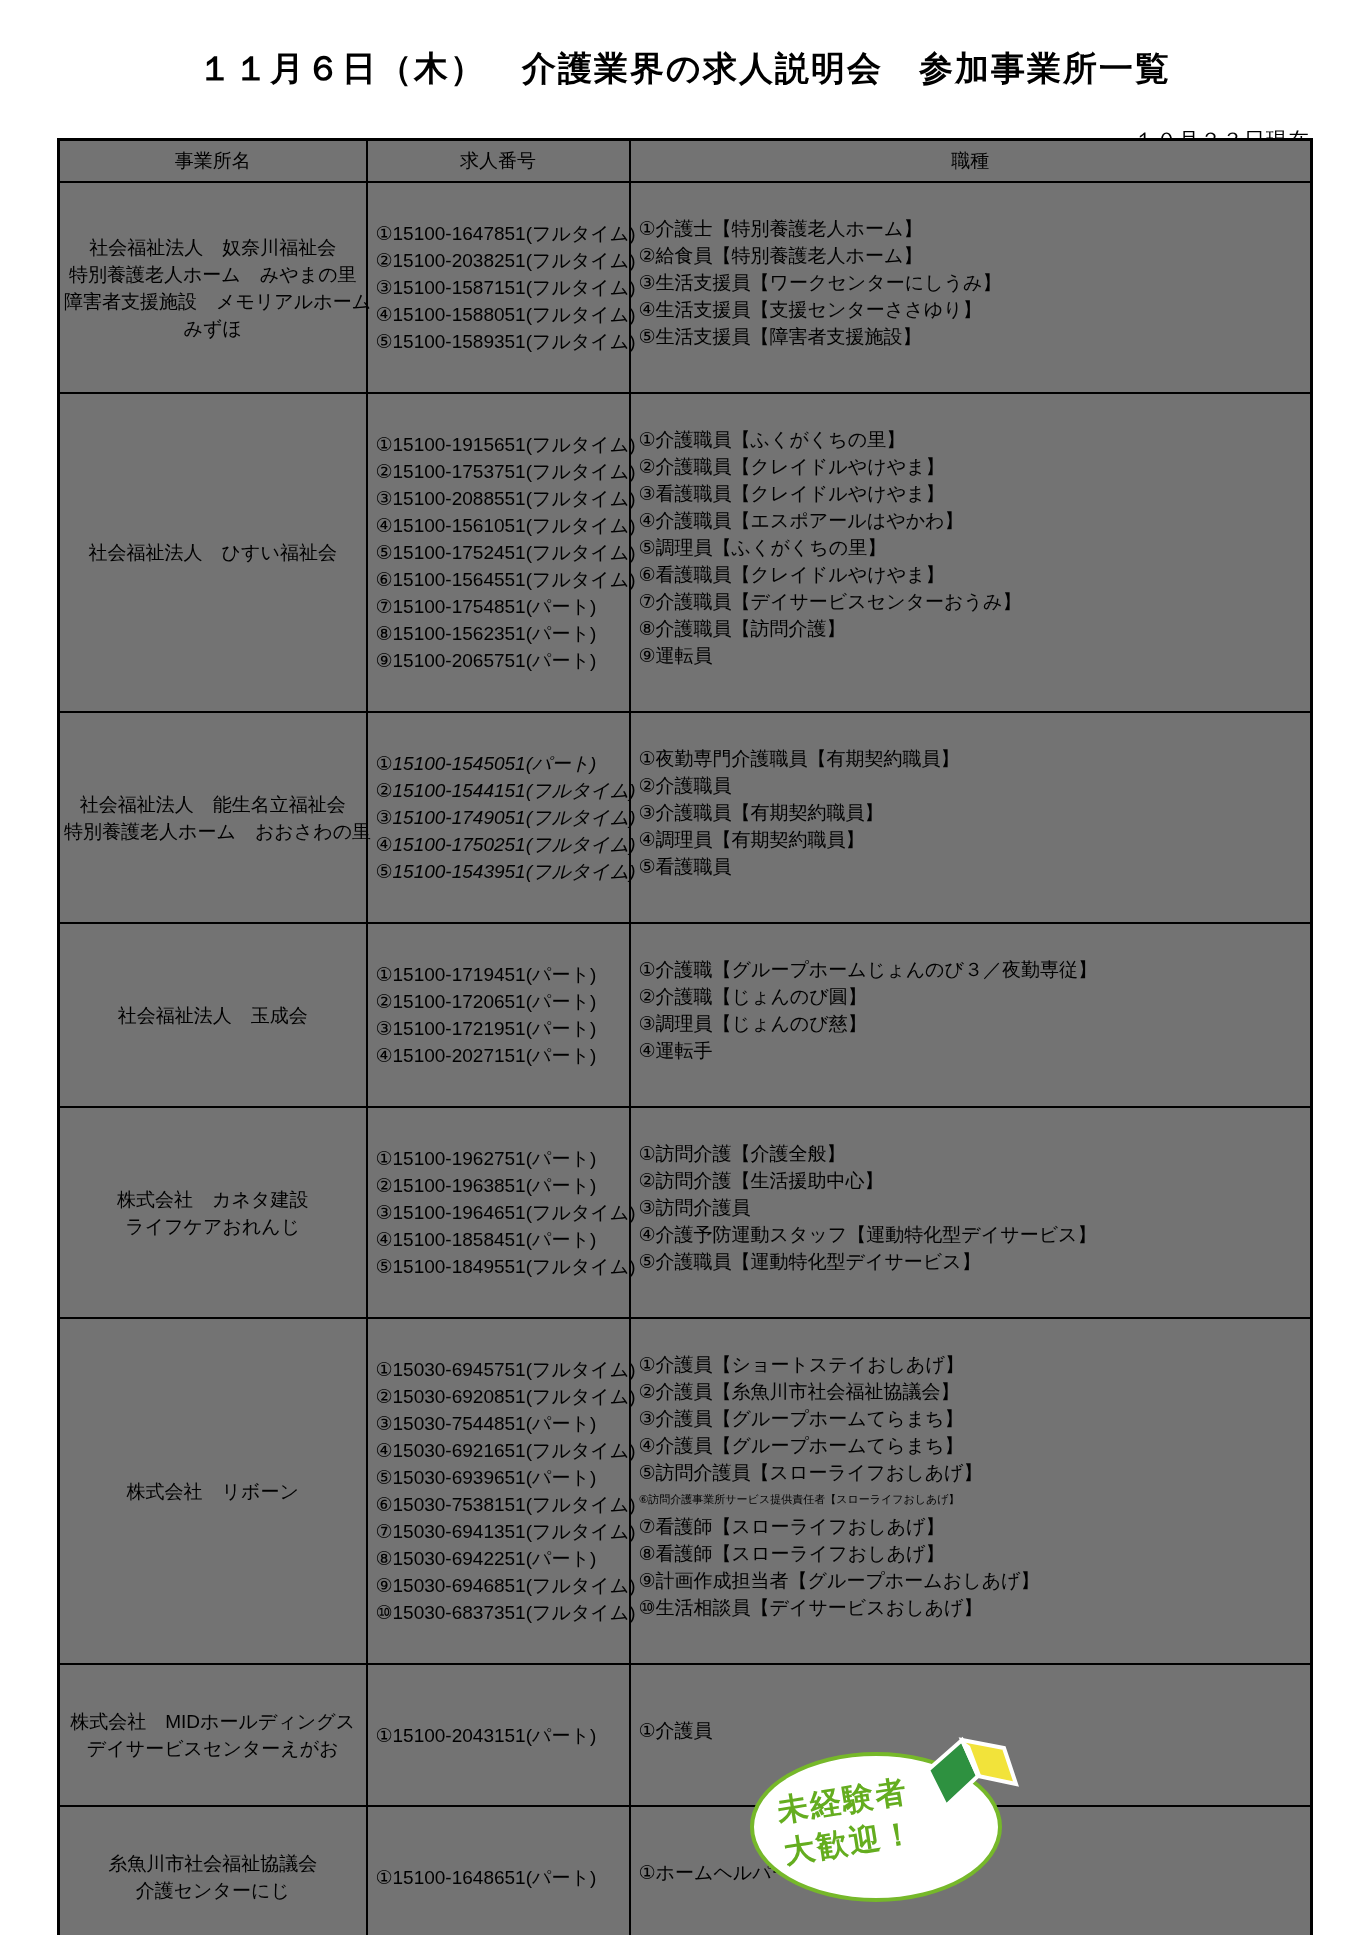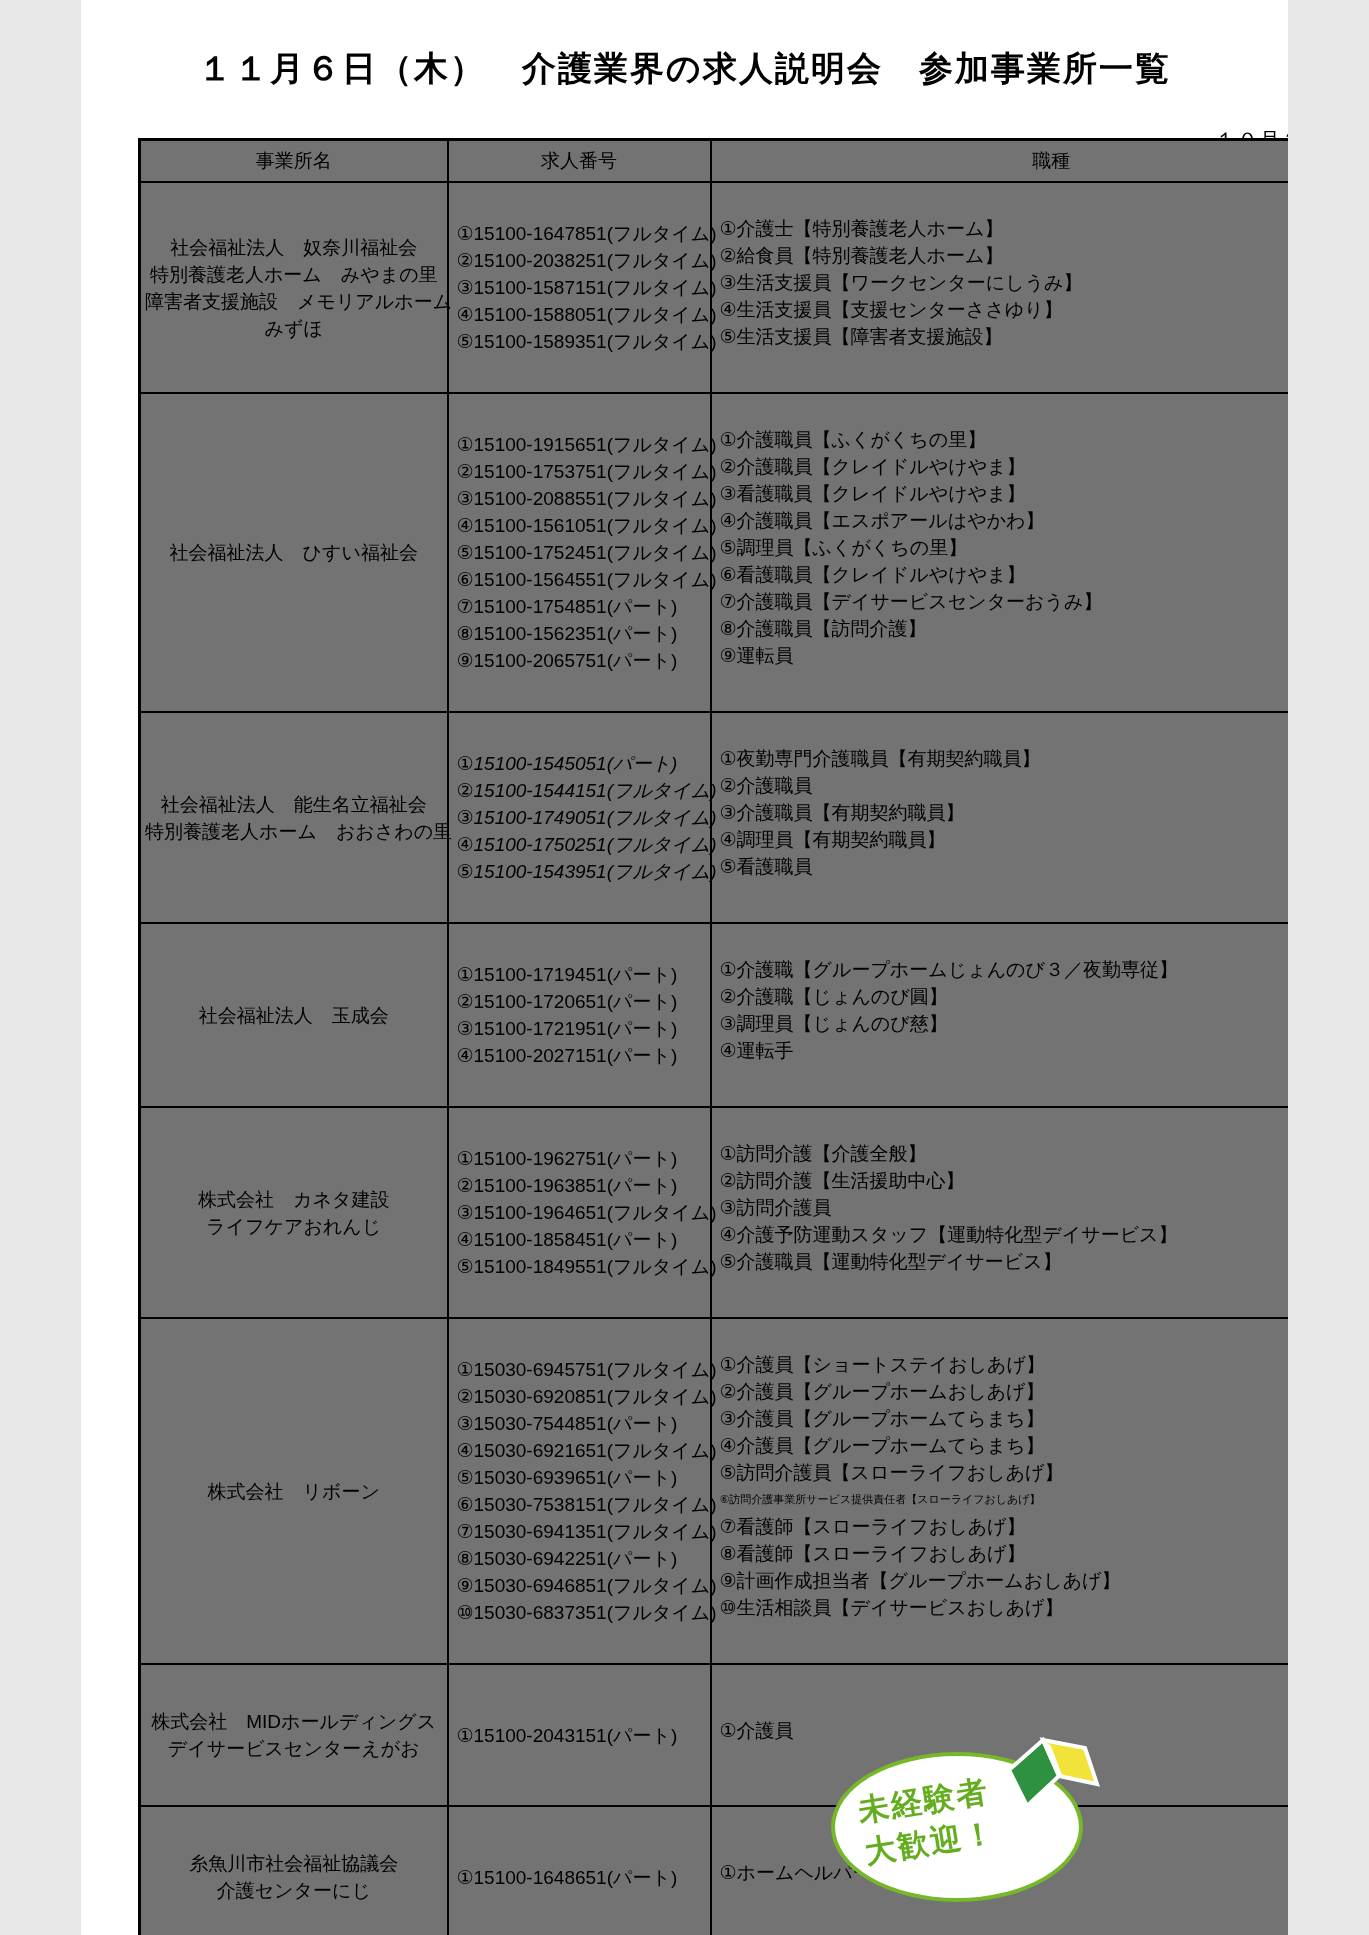--- a/index.html
+++ b/index.html
@@ -1,18 +1,18 @@
 <!DOCTYPE html>
 <html><head>
 <meta charset="utf-8">
 <style>
   html,body{margin:0;padding:0;background:#e8e8e8;}
   .page{
     position:relative;
-    width:1207px;height:1935px;
+    width:1369px;height:1935px;
     background:#ffffff;
     font-family:"Liberation Sans","DejaVu Sans",sans-serif;
     color:#000;
     margin:0 auto;
     overflow:hidden;
   }
   .page-title{
     position:absolute;top:46px;left:0;width:100%;
     text-align:center;
     font-size:34px;font-weight:bold;letter-spacing:2px;
@@ -198,21 +198,21 @@
             <div class="line">④15030-6921651(フルタイム)</div>
             <div class="line">⑤15030-6939651(パート)</div>
             <div class="line">⑥15030-7538151(フルタイム)</div>
             <div class="line">⑦15030-6941351(フルタイム)</div>
             <div class="line">⑧15030-6942251(パート)</div>
             <div class="line">⑨15030-6946851(フルタイム)</div>
             <div class="line">⑩15030-6837351(フルタイム)</div>
           </td>
           <td class="cell-job" style="height: 306px;">
             <div class="line">①介護員【ショートステイおしあげ】</div>
-            <div class="line">②介護員【グループホームおしあげ】</div>
+            <div class="line">②介護員【糸魚川市社会福祉協議会】</div>
             <div class="line">③介護員【グループホームてらまち】</div>
             <div class="line">④介護員【グループホームてらまち】</div>
             <div class="line">⑤訪問介護員【スローライフおしあげ】</div>
             <div class="line small">⑥訪問介護事業所サービス提供責任者【スローライフおしあげ】</div>
             <div class="line">⑦看護師【スローライフおしあげ】</div>
             <div class="line">⑧看護師【スローライフおしあげ】</div>
             <div class="line">⑨計画作成担当者【グループホームおしあげ】</div>
             <div class="line">⑩生活相談員【デイサービスおしあげ】</div>
           </td>
         </tr>

